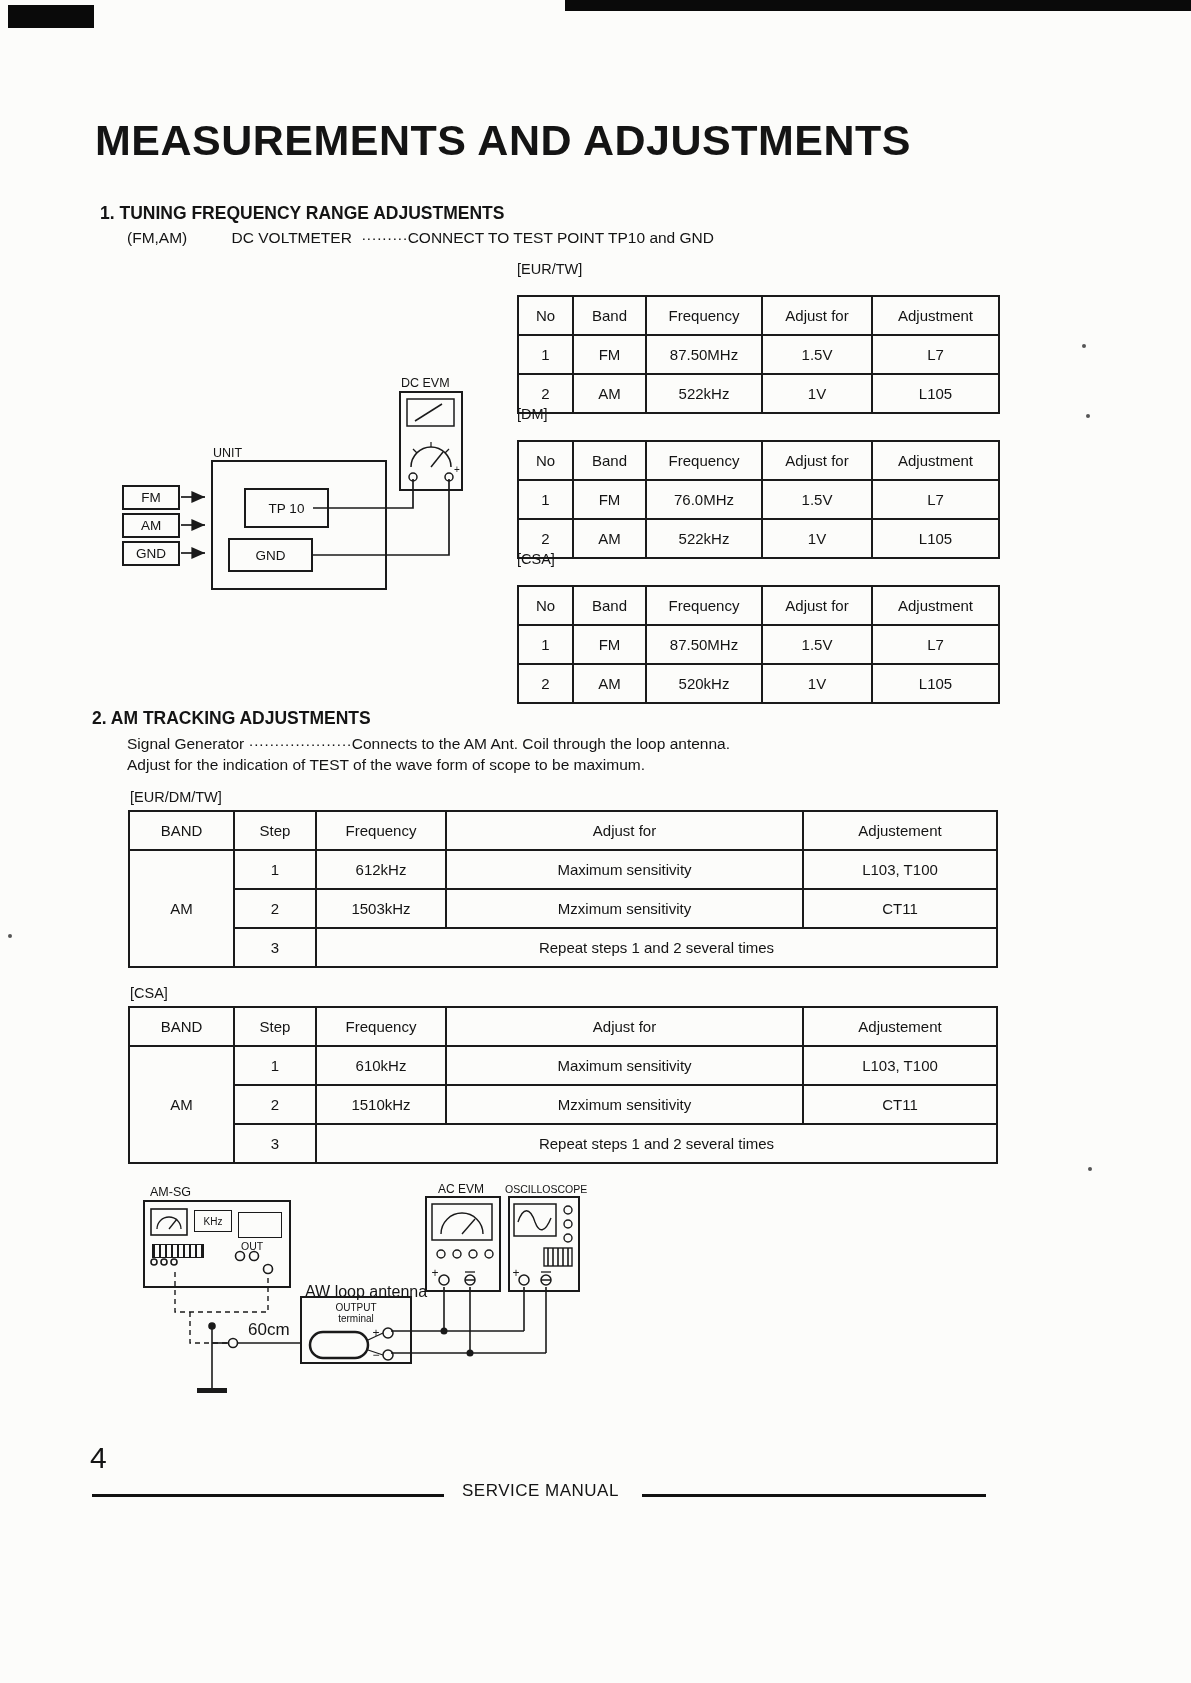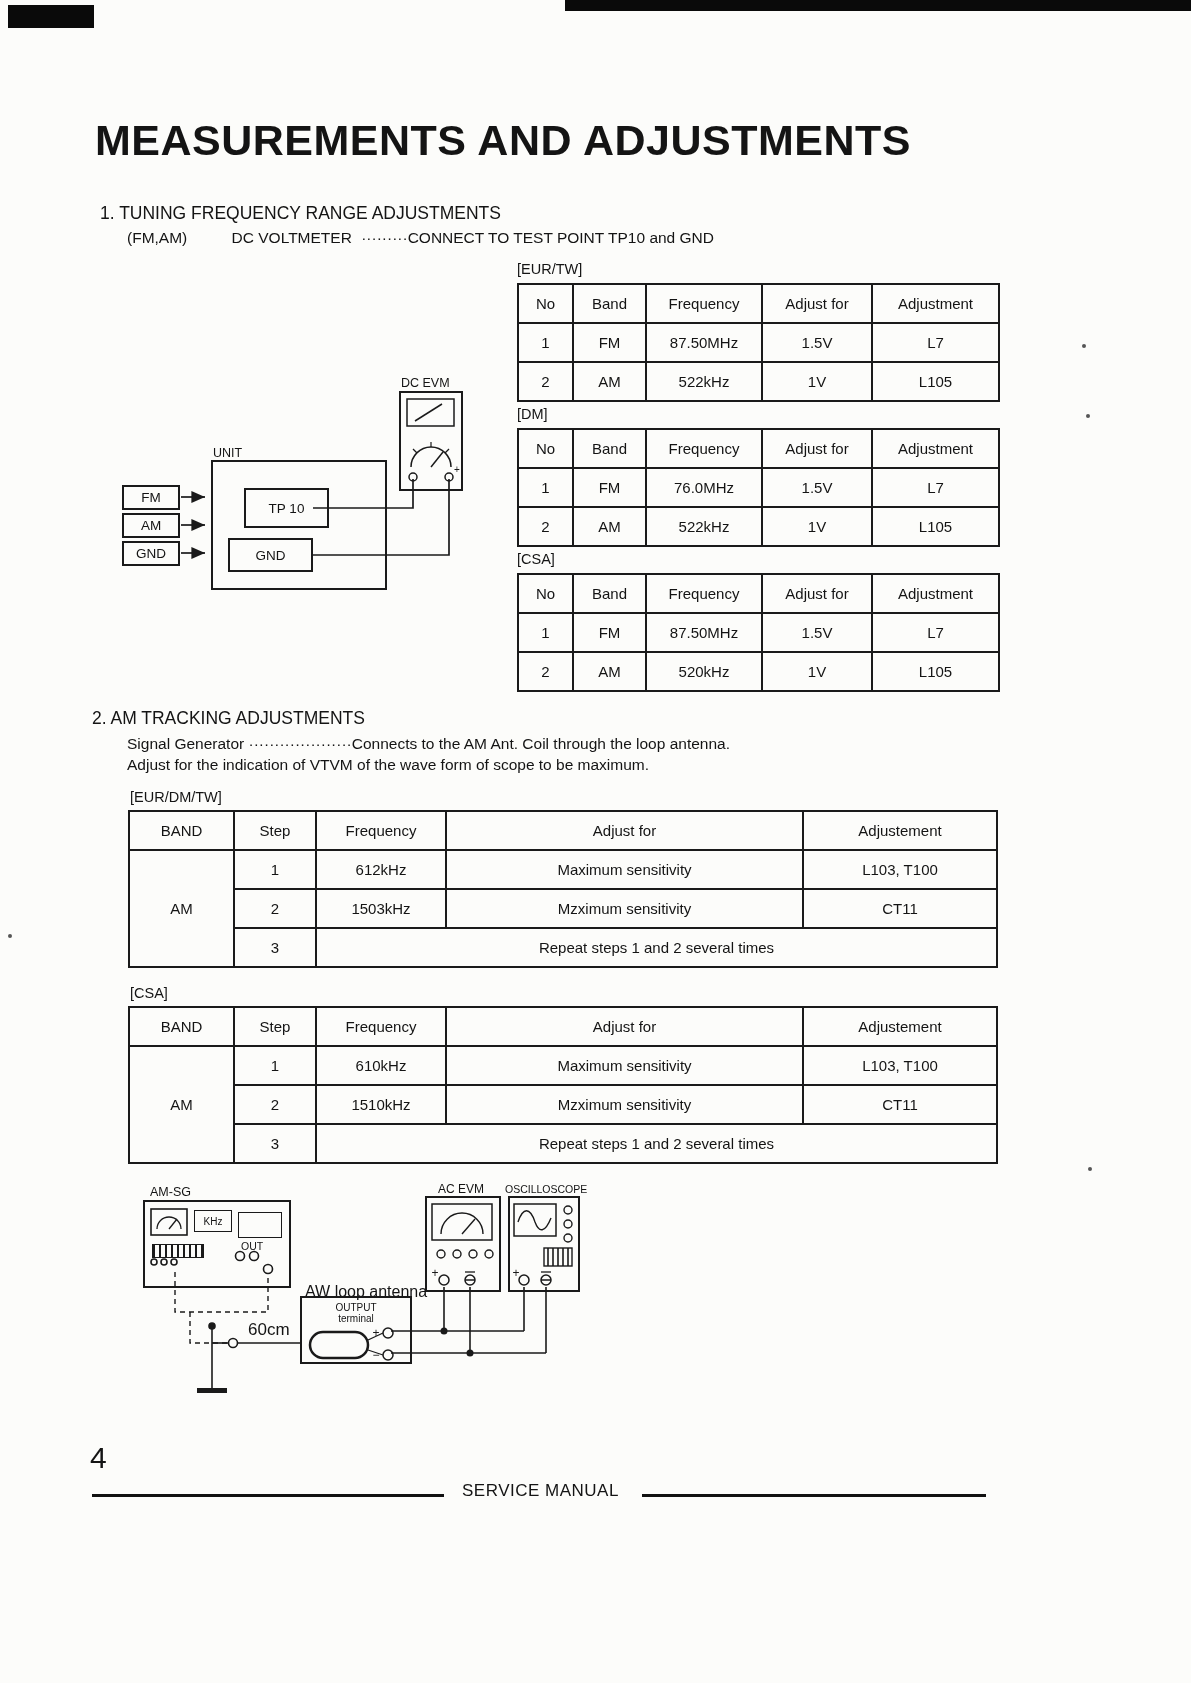--- a/index.html
+++ b/index.html
@@ -2,27 +2,27 @@
 <html><head>
 <meta charset="utf-8">
 <style>
   html,body{margin:0;padding:0;background:#9a9a9a;}
   .page{position:relative;width:1191px;height:1683px;background:#fcfcfa;color:#141414;
         font-family:"Liberation Sans", sans-serif;overflow:hidden;}
   .abs{position:absolute;}
   .artifact{background:#0a0a0a;}
   .speck{width:4px;height:4px;background:#555;border-radius:50%;}
   .title{margin:0;font-size:43px;font-weight:700;letter-spacing:0.5px;white-space:nowrap;}
-  .h2{font-size:17.5px;font-weight:400;white-space:nowrap;}
+  .h2{font-size:17.5px;font-weight:700;white-space:nowrap;}
   .body15{font-size:15.5px;white-space:nowrap;}
   .tlabel{font-size:14.5px;white-space:nowrap;}
   .dlabel{font-size:12.5px;white-space:nowrap;}
   .tbl{border-collapse:collapse;table-layout:fixed;font-size:15px;color:#141414;}
   .tbl th,.tbl td{border:2px solid #1a1a1a;text-align:center;font-weight:400;height:37px;padding:0 3px;overflow:hidden;}
-  .t1{width:481px;}
+  .t1{width:481px;margin-top:12px;}
   .t2{width:868px;}
   .t1 .c-no{width:55px}.t1 .c-band{width:73px}.t1 .c-freq{width:116px}.t1 .c-adj{width:110px}.t1 .c-adjm{width:127px}
   .t2 .c-bandw{width:105px}.t2 .c-step{width:82px}.t2 .c-freqw{width:130px}.t2 .c-adjw{width:357px}.t2 .c-adjmw{width:194px}
   .box{position:absolute;border:2px solid #1a1a1a;box-sizing:border-box;}
   .cbox{display:flex;align-items:center;justify-content:center;font-size:13.5px;background:#fcfcfa;}
   .minibox{position:absolute;border:1.7px solid #1a1a1a;box-sizing:border-box;display:flex;align-items:center;justify-content:center;font-size:10px;}
   .hatch{position:absolute;border:1.5px solid #1a1a1a;box-sizing:border-box;
          background:repeating-linear-gradient(90deg,#1a1a1a 0 2px,transparent 2px 6px);}
   .minitext{position:absolute;font-size:10.5px;white-space:nowrap;}
   .ot{position:absolute;left:0;top:4px;width:100%;text-align:center;font-size:10px;line-height:11px;}
@@ -183,21 +183,21 @@
         <td>AM</td>
         <td>520kHz</td>
         <td>1V</td>
         <td>L105</td>
       </tr>
     </tbody>
   </table>
 
   <div class="abs h2" style="left:92px;top:708px">2.  AM TRACKING ADJUSTMENTS</div>
   <div class="abs body15" style="left:127px;top:735px">Signal Generator ····················Connects to the AM Ant. Coil through the loop antenna.</div>
-  <div class="abs body15" style="left:127px;top:756px">Adjust for the indication of VTVM of the wave form of scope to be maximum.</div>
+  <div class="abs body15" style="left:127px;top:756px">Adjust for the indication of TEST of the wave form of scope to be maximum.</div>
 
   <div class="abs tlabel" style="left:130px;top:789px">[EUR/DM/TW]</div>
   <table class="abs tbl t2" style="left:128px;top:810px">
     <colgroup>
         <col class="c-bandw">
         <col class="c-step">
         <col class="c-freqw">
         <col class="c-adjw">
         <col class="c-adjmw">
       </colgroup>

